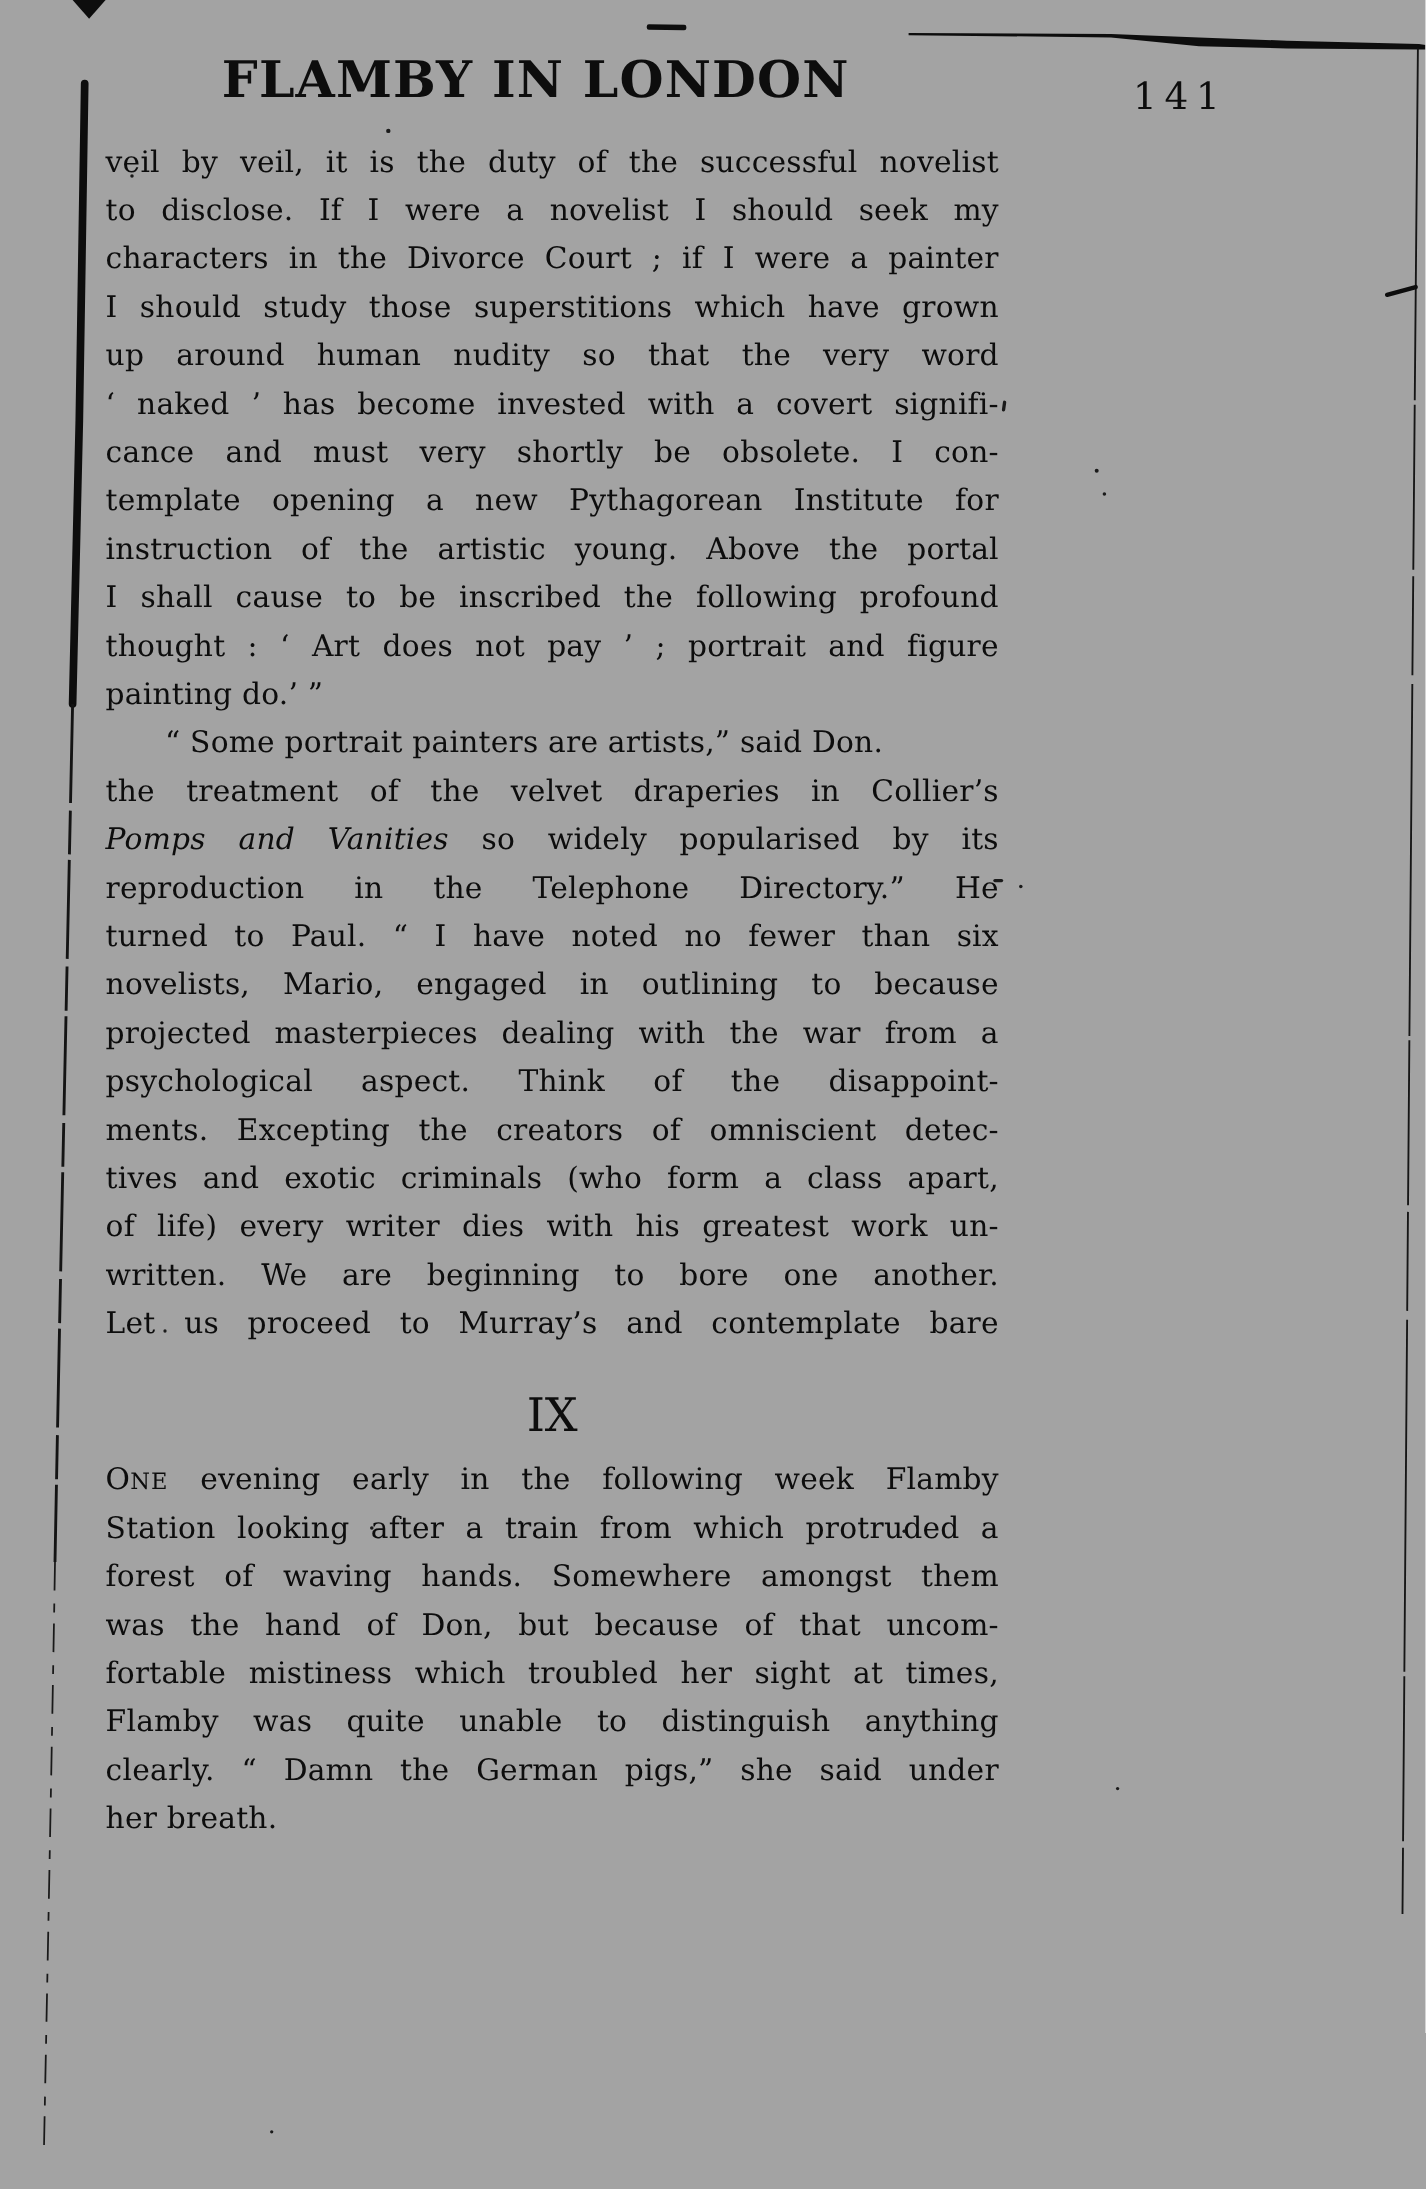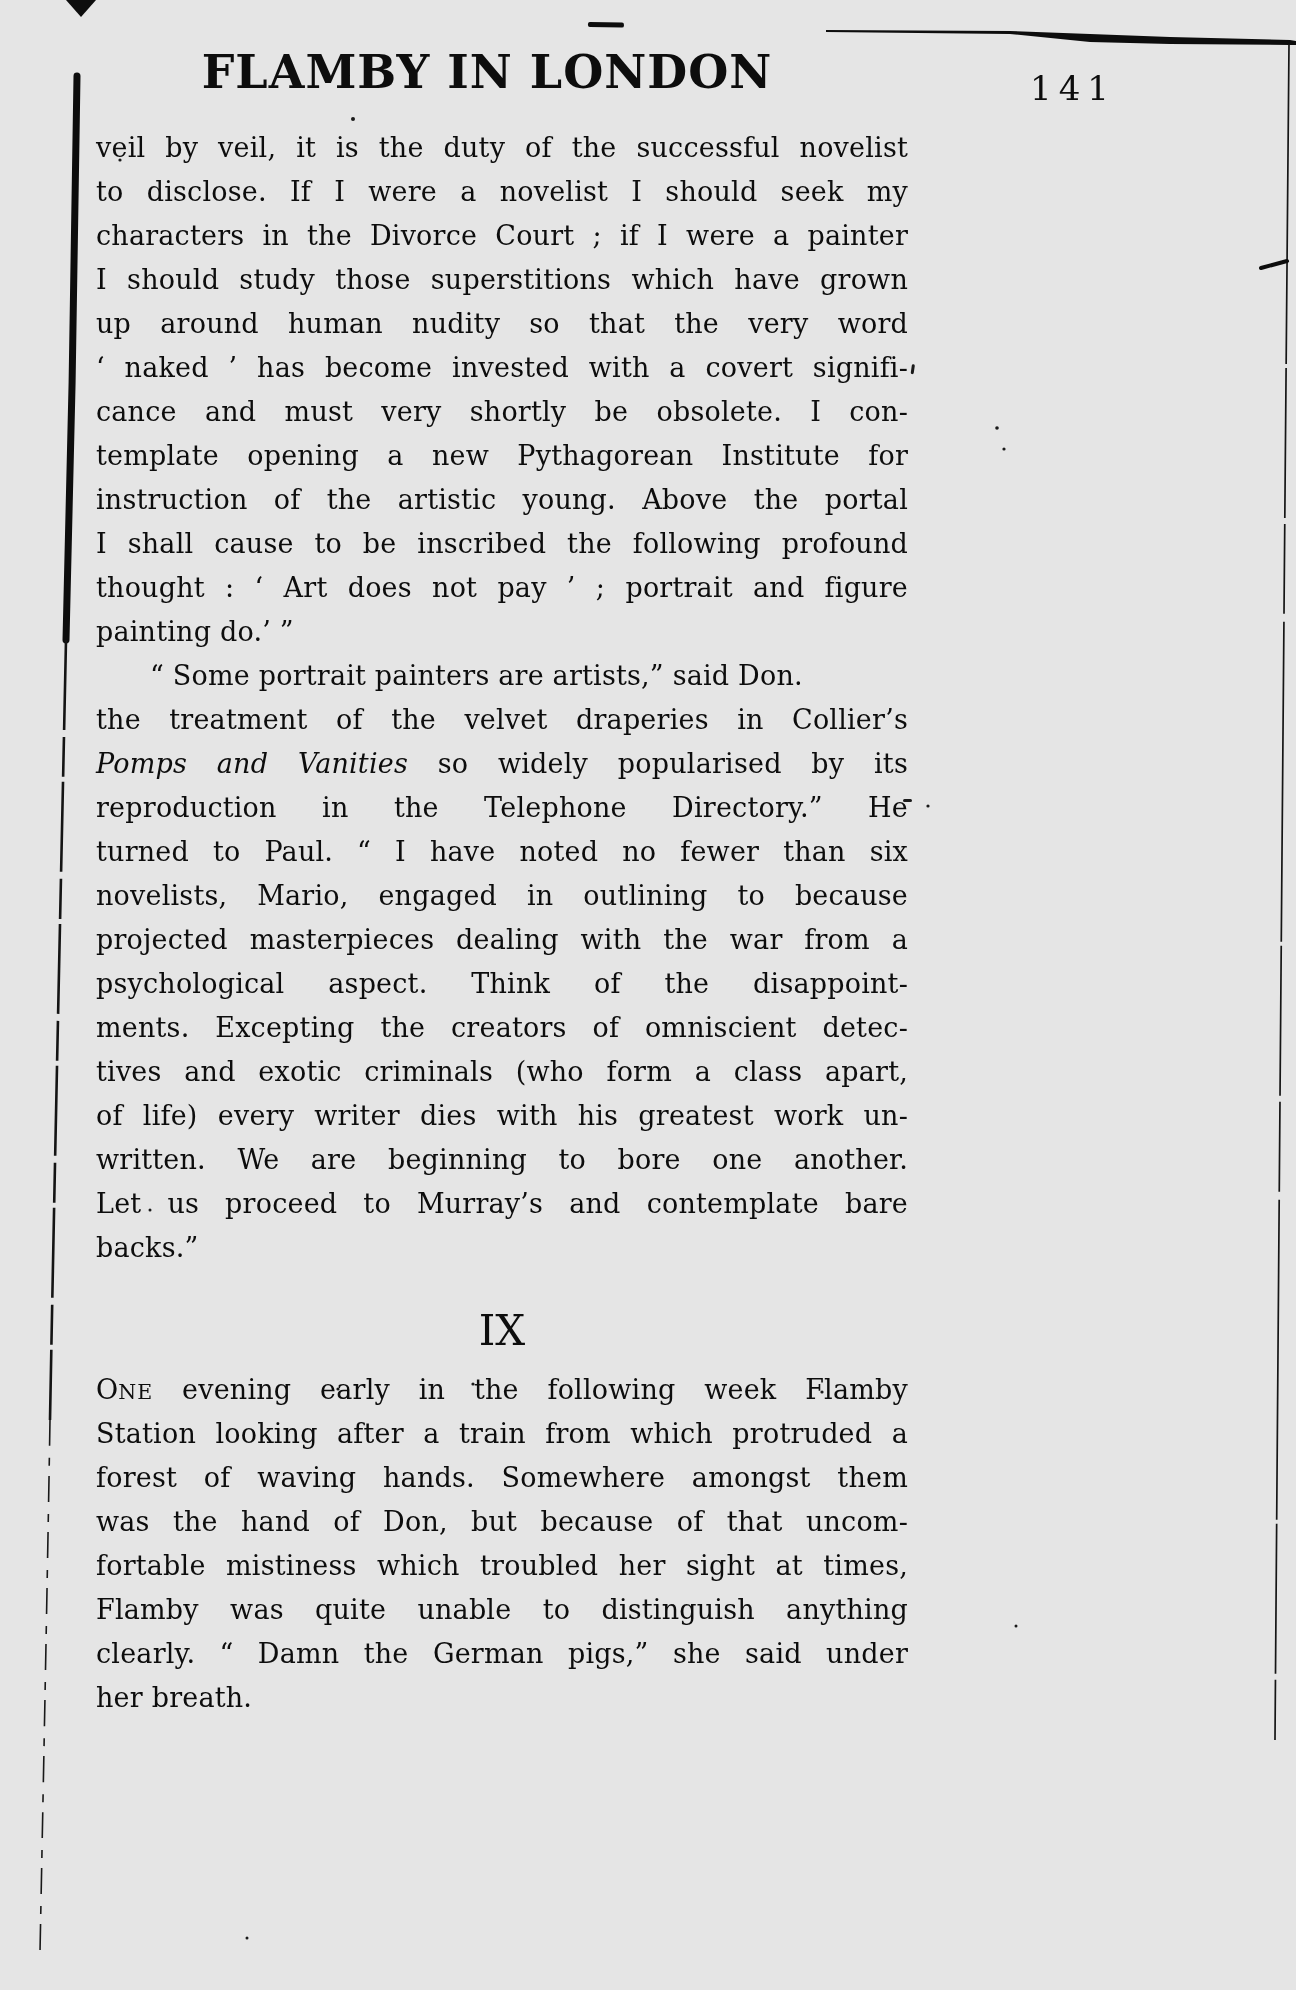--- a/index.html
+++ b/index.html
@@ -1,19 +1,19 @@
 <!DOCTYPE html>
 <html><head>
 <meta charset="utf-8">
 <style>
   html,body{margin:0;padding:0;background:#ffffff;}
   .page{
     position:relative;
     width:1296px;height:1990px;
-    background:#e5e5e5;
+    background:#a3a3a3;
     color:#0d0d0d;
     font-family:"DejaVu Serif","Liberation Serif",serif;
     overflow:hidden;
   }
   .title{
     position:absolute;top:49px;left:487px;transform:translateX(-50%);
     font-size:46px;font-weight:bold;line-height:1;letter-spacing:1px;
     white-space:nowrap;
   }
   .pagenum{
@@ -105,21 +105,20 @@
     <div class="line just">reproduction in the Telephone Directory.”  He</div>
     <div class="line just">turned to Paul.  “ I have noted no fewer than six</div>
     <div class="line just">novelists, Mario, engaged in outlining to because</div>
     <div class="line just">projected masterpieces dealing with the war from a</div>
     <div class="line just">psychological aspect.  Think of the disappoint-</div>
     <div class="line just">ments.  Excepting the creators of omniscient detec-</div>
     <div class="line just">tives and exotic criminals (who form a class apart,</div>
     <div class="line just">of life) every writer dies with his greatest work un-</div>
     <div class="line just">written.  We are beginning to bore one another.</div>
     <div class="line just">Let us proceed to Murray’s and contemplate bare</div>
-    <div class="line no-just">backs.”</div>
 
     <div class="heading">IX</div>
 
     <div class="line just">
       <span>O</span><span class="sc">NE</span><span> evening early in the following week Flamby</span>
     </div>
     <div class="line just">Station looking after a train from which protruded a</div>
     <div class="line just">forest of waving hands.  Somewhere amongst them</div>
     <div class="line just">was the hand of Don, but because of that uncom-</div>
     <div class="line just">fortable mistiness which troubled her sight at times,</div>

